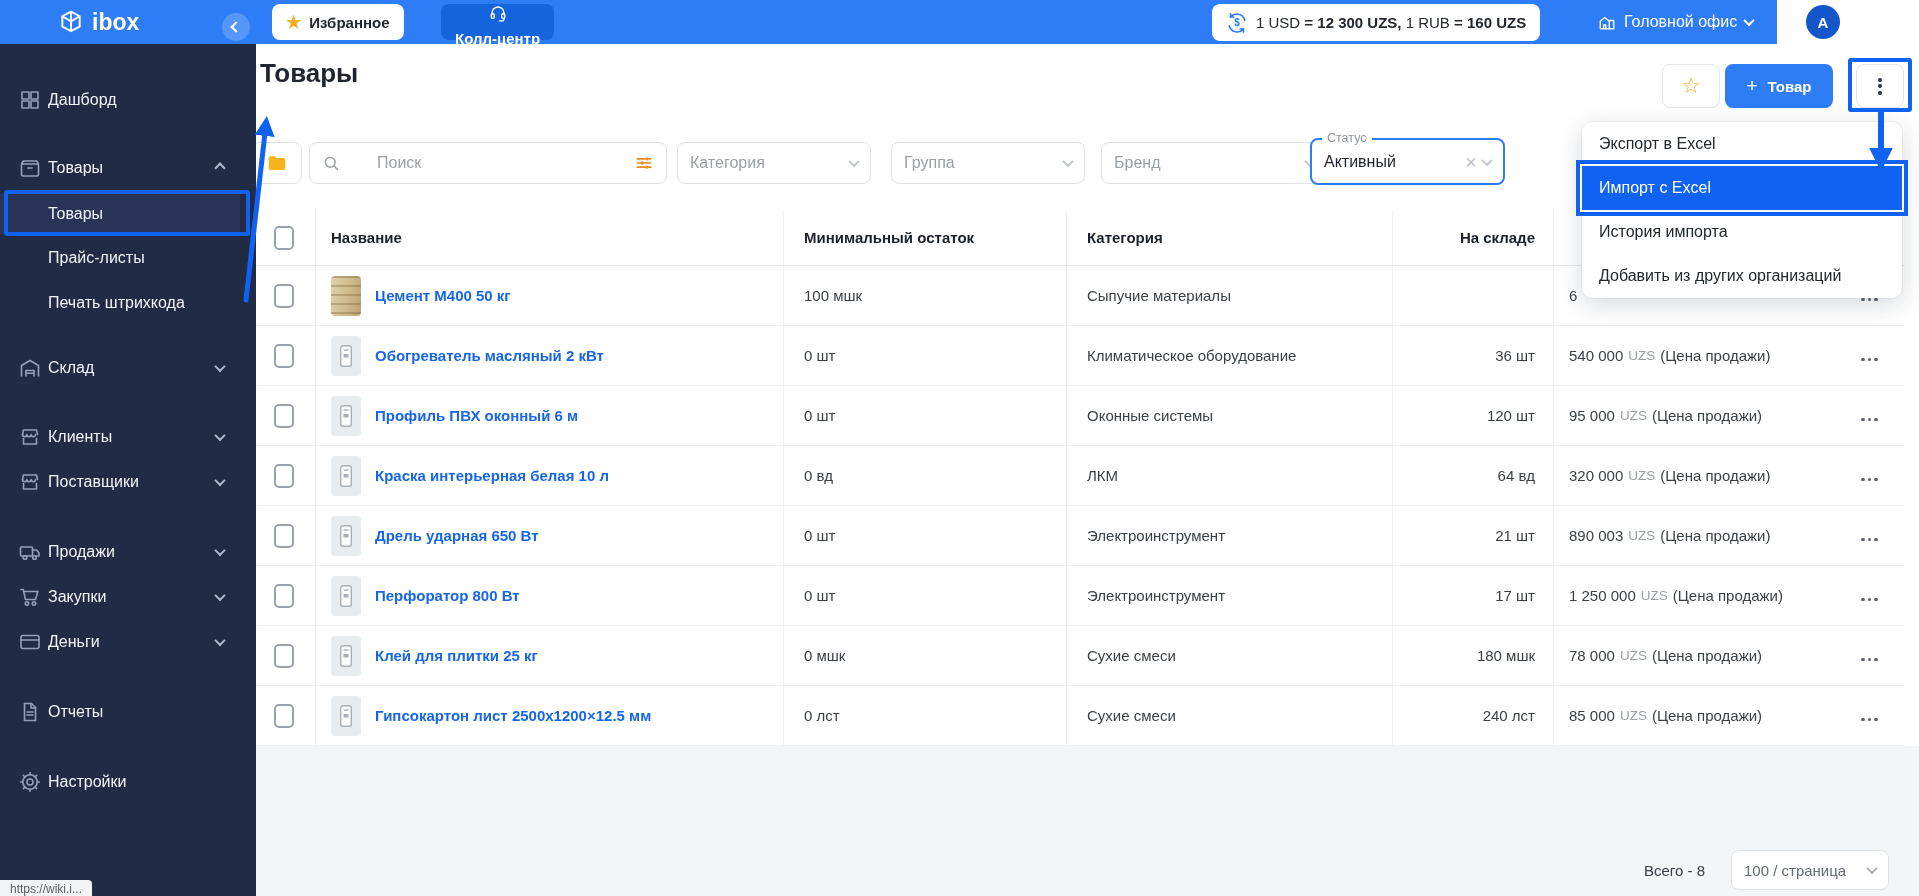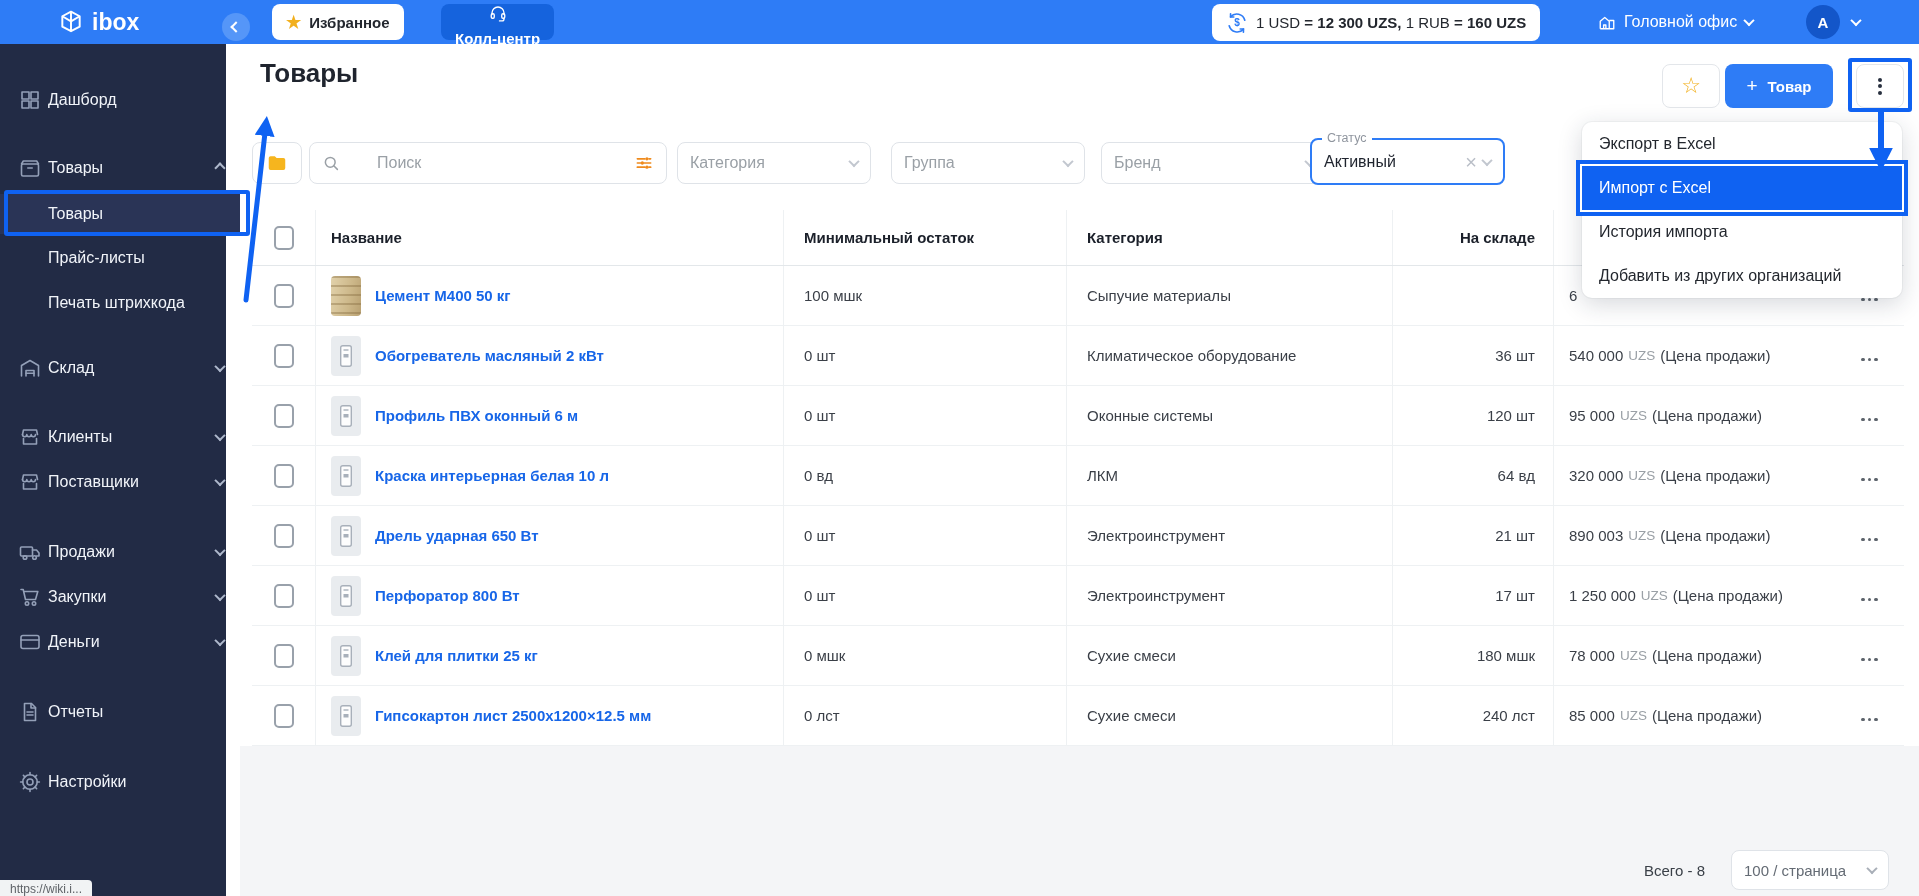--- a/index.html
+++ b/index.html
@@ -1,21 +1,21 @@
 <!DOCTYPE html>
 <html><head>
 <meta charset="utf-8">
 <style>
   * { margin:0; padding:0; box-sizing:border-box; }
   html,body { width:1919px; height:896px; }
   body { position:relative; overflow:hidden; background:#fff;
          font-family:"Liberation Sans", sans-serif; color:#23272e; }
 
   
-  .topbar { position:absolute; left:0; top:0; width:1919px; height:44px; background:#2e7cf6; z-index:10;text-decoration:underline; }
+  .topbar { position:absolute; left:0; top:0; width:1777px; height:44px; background:#2e7cf6; z-index:10;text-decoration:underline; }
   .logo { position:absolute; left:58px; top:0; height:44px; display:flex; align-items:center; gap:8px;
           color:#fff; font-size:23px; font-weight:700; }
   .collapse-btn { position:absolute; left:222px; top:13px; width:28px; height:28px; border-radius:50%;
           background:#5596f8; display:flex; align-items:center; justify-content:center; color:#fff; z-index:30; }
   .tb-btn { position:absolute; top:4px; height:36px; border-radius:8px; display:flex; align-items:center;
           gap:8px; padding:0 14px; font-size:15px; font-weight:600; cursor:default; }
   .fav-btn { left:272px; background:#fff; color:#23272e; }
   .call-btn { left:441px; background:#1563dd; color:#fff;flex-direction:column; }
   .currency-pill { position:absolute; left:1212px; top:4px; height:37px; background:#fff; border-radius:8px;
           display:flex; align-items:center; gap:8px; padding:0 14px; font-size:15px; color:#23272e; }
@@ -25,21 +25,21 @@
   .avatar-wrap { position:absolute; left:1806px; top:5px; display:flex; align-items:center; gap:12px; color:#fff; }
   .avatar { width:34px; height:34px; border-radius:50%; background:#1356c9; color:#fff; display:flex;
           align-items:center; justify-content:center; font-size:15px; font-weight:700; }
   .chev { display:inline-block; width:8px; height:8px; border-right:2px solid currentColor; border-bottom:2px solid currentColor; }
   .chev.down { transform:rotate(45deg) translate(-1px,-1px); }
   .chev.up { transform:rotate(-135deg); }
   .chev.left { transform:rotate(135deg); }
   .star-glyph { color:#f2b01e; font-size:17px; }
 
   
-  .sidebar { position:absolute; left:0; top:44px; width:226px; height:852px; background:#222b45; z-index:5; }
+  .sidebar { position:absolute; left:0; top:44px; width:256px; height:852px; background:#222b45; z-index:5; }
   .side-item { position:absolute; left:0; width:240px; height:40px; display:flex; align-items:center;
           color:#f1f4f9; font-size:16px; }
   .side-item .s-icon { position:absolute; left:18px; width:24px; height:24px; color:#94a0b8; }
   .side-item .s-label { position:absolute; left:48px; white-space:nowrap; }
   .side-item .s-chev { position:absolute; right:16px; color:#aeb8cc; }
   .side-item.active { background:#2a3456; }
 
   
   .main { position:absolute; left:240px; top:44px; width:1679px; height:852px; background:#fff; }
   .page-title { position:absolute; left:20px; top:14px; font-size:26px; font-weight:700; color:#1f242e; }

